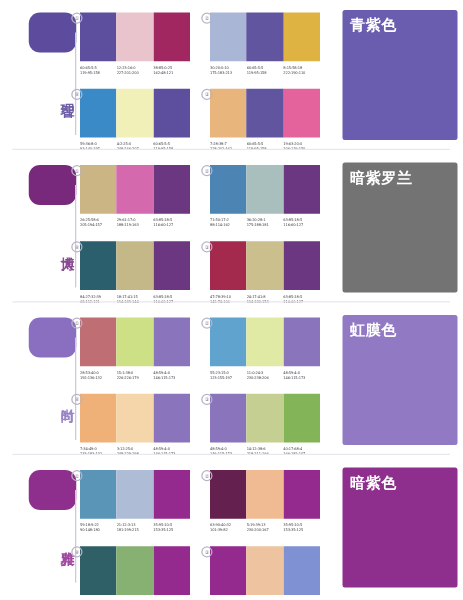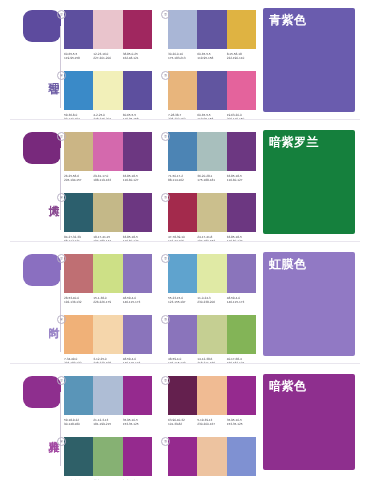--- a/index.html
+++ b/index.html
@@ -116,21 +116,21 @@
     font-family: "DejaVu Sans", sans-serif;
     letter-spacing: -0.1px;
     white-space: nowrap;
     transform: scale(1);
     transform-origin: left top;
   }
   .code .cmyk, .code .rgb { display: block; }
   
   .named-panel {
     position: absolute;
-    right: 15px;
+    right: 4px;
     width: 92px;
     border-radius: 2px;
   }
   .named-title {
     position: absolute;
     left: 6px;
     top: 5px;
     color: #ffffff;
     font-size: 12px;
     line-height: 14px;
@@ -376,21 +376,21 @@
                 <span class="cmyk">24-17-41-8</span>
                 <span class="rgb">194-180-153</span>
               </div>
               <div class="code">
                 <span class="cmyk">63-85-18-5</span>
                 <span class="rgb">116-60-127</span>
               </div>
             </div>
           </div>
         </div>
-        <div class="named-panel" style="top: 8px; height: 104px; background: #15803d;">
+        <div class="named-panel" style="top: 8px; height: 104px; background: #737373;">
           <div class="named-title">暗紫罗兰</div>
         </div>
         <div class="row-sep" style="top: 119px;"></div>
       </div>
       <div class="row" style="position: absolute; left: 0px; top: 244px; height: 122px;">
         <div class="left-col">
           <div class="mood-chip" style="background: rgb(138, 111, 192);"></div>
           <div class="connector" style="height: 82px;"></div>
           <div class="mood-label" style="color: rgb(154, 133, 199); top: 74px;">时尚</div>
         </div>

